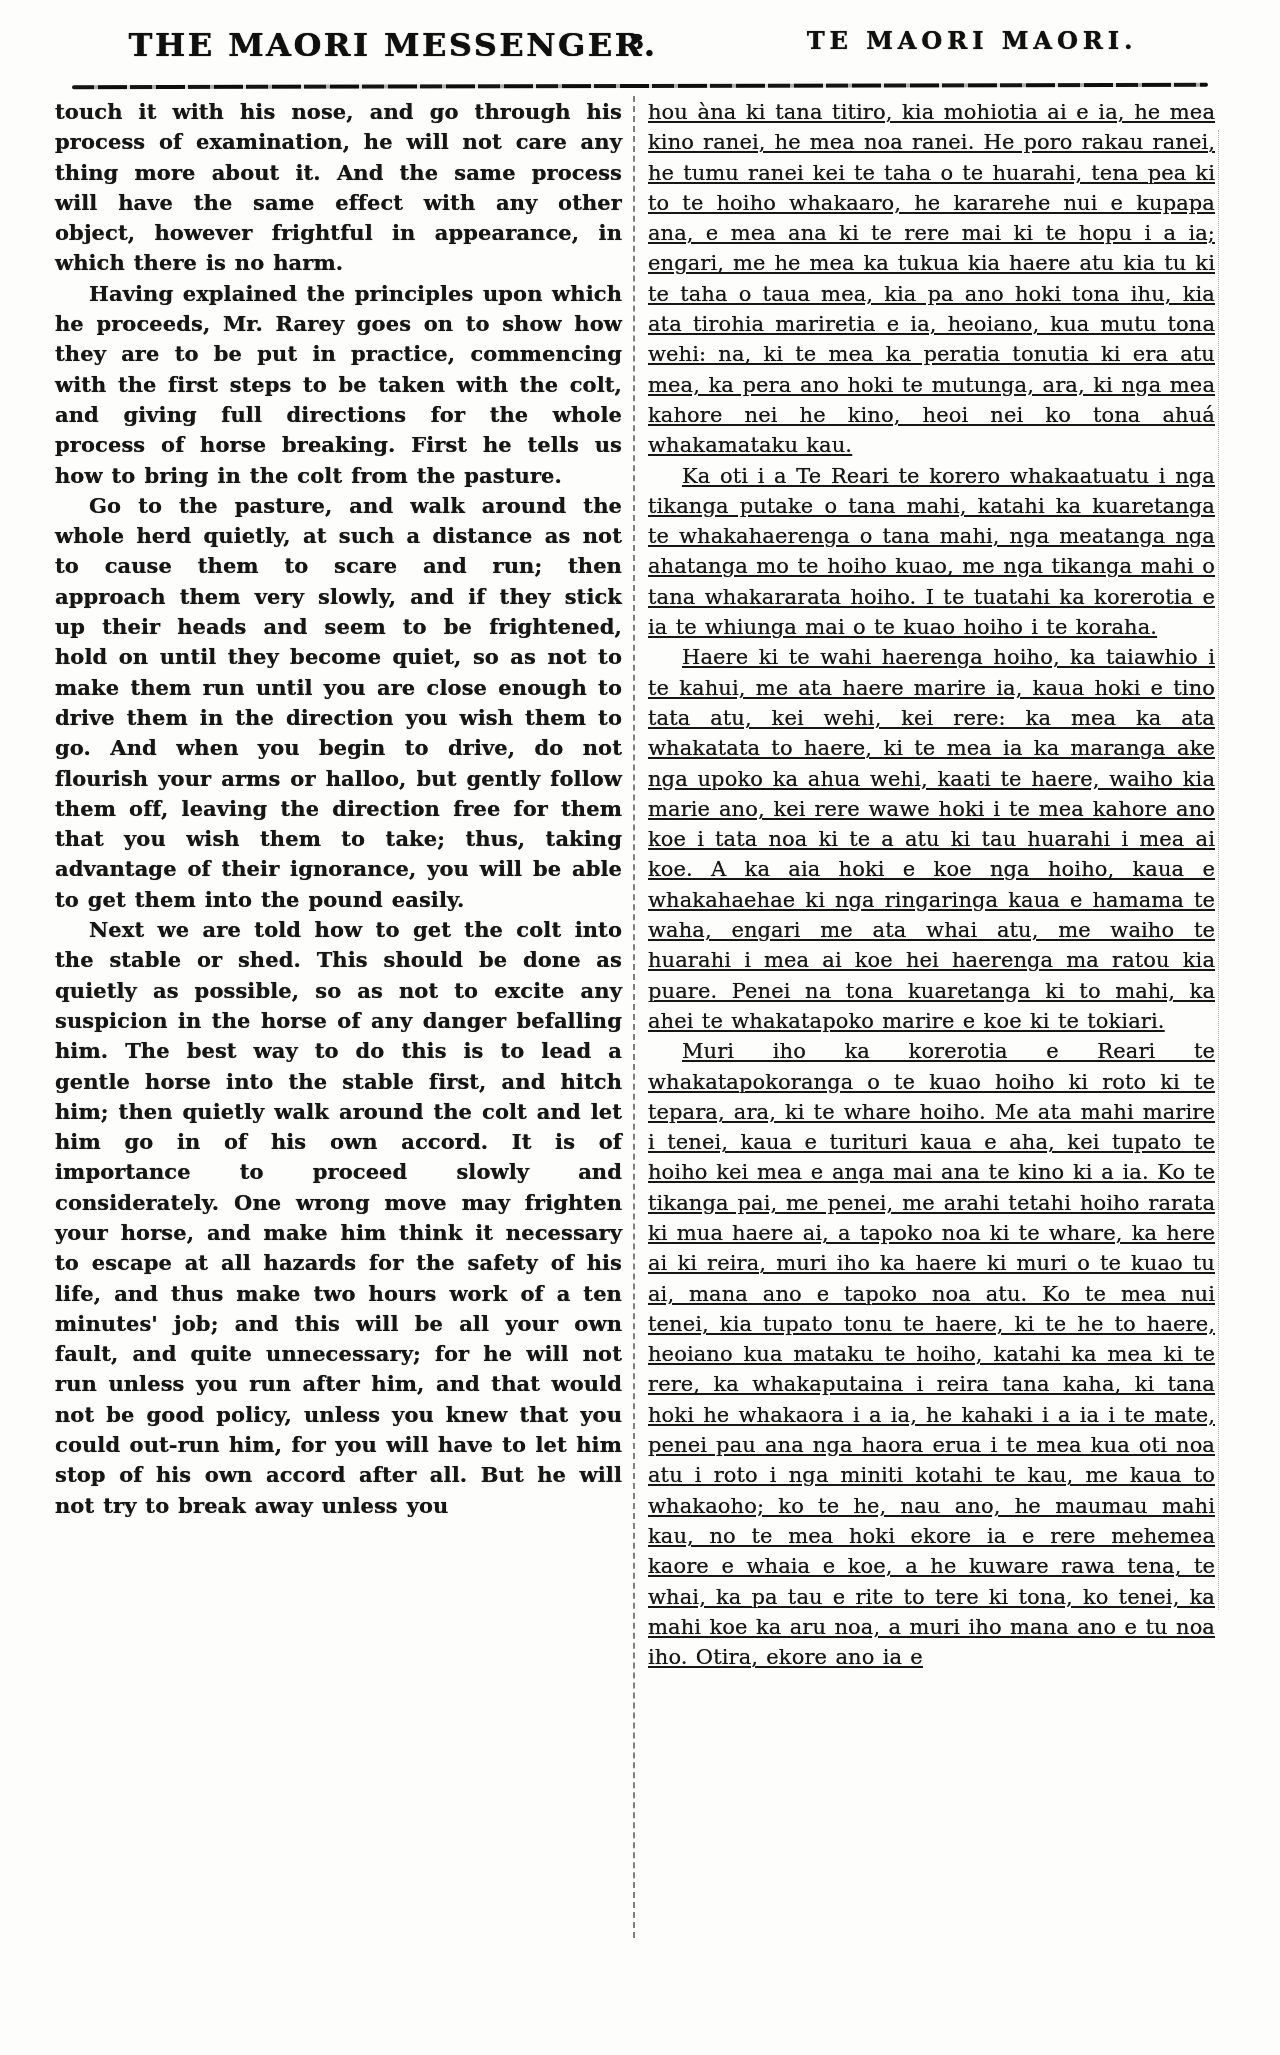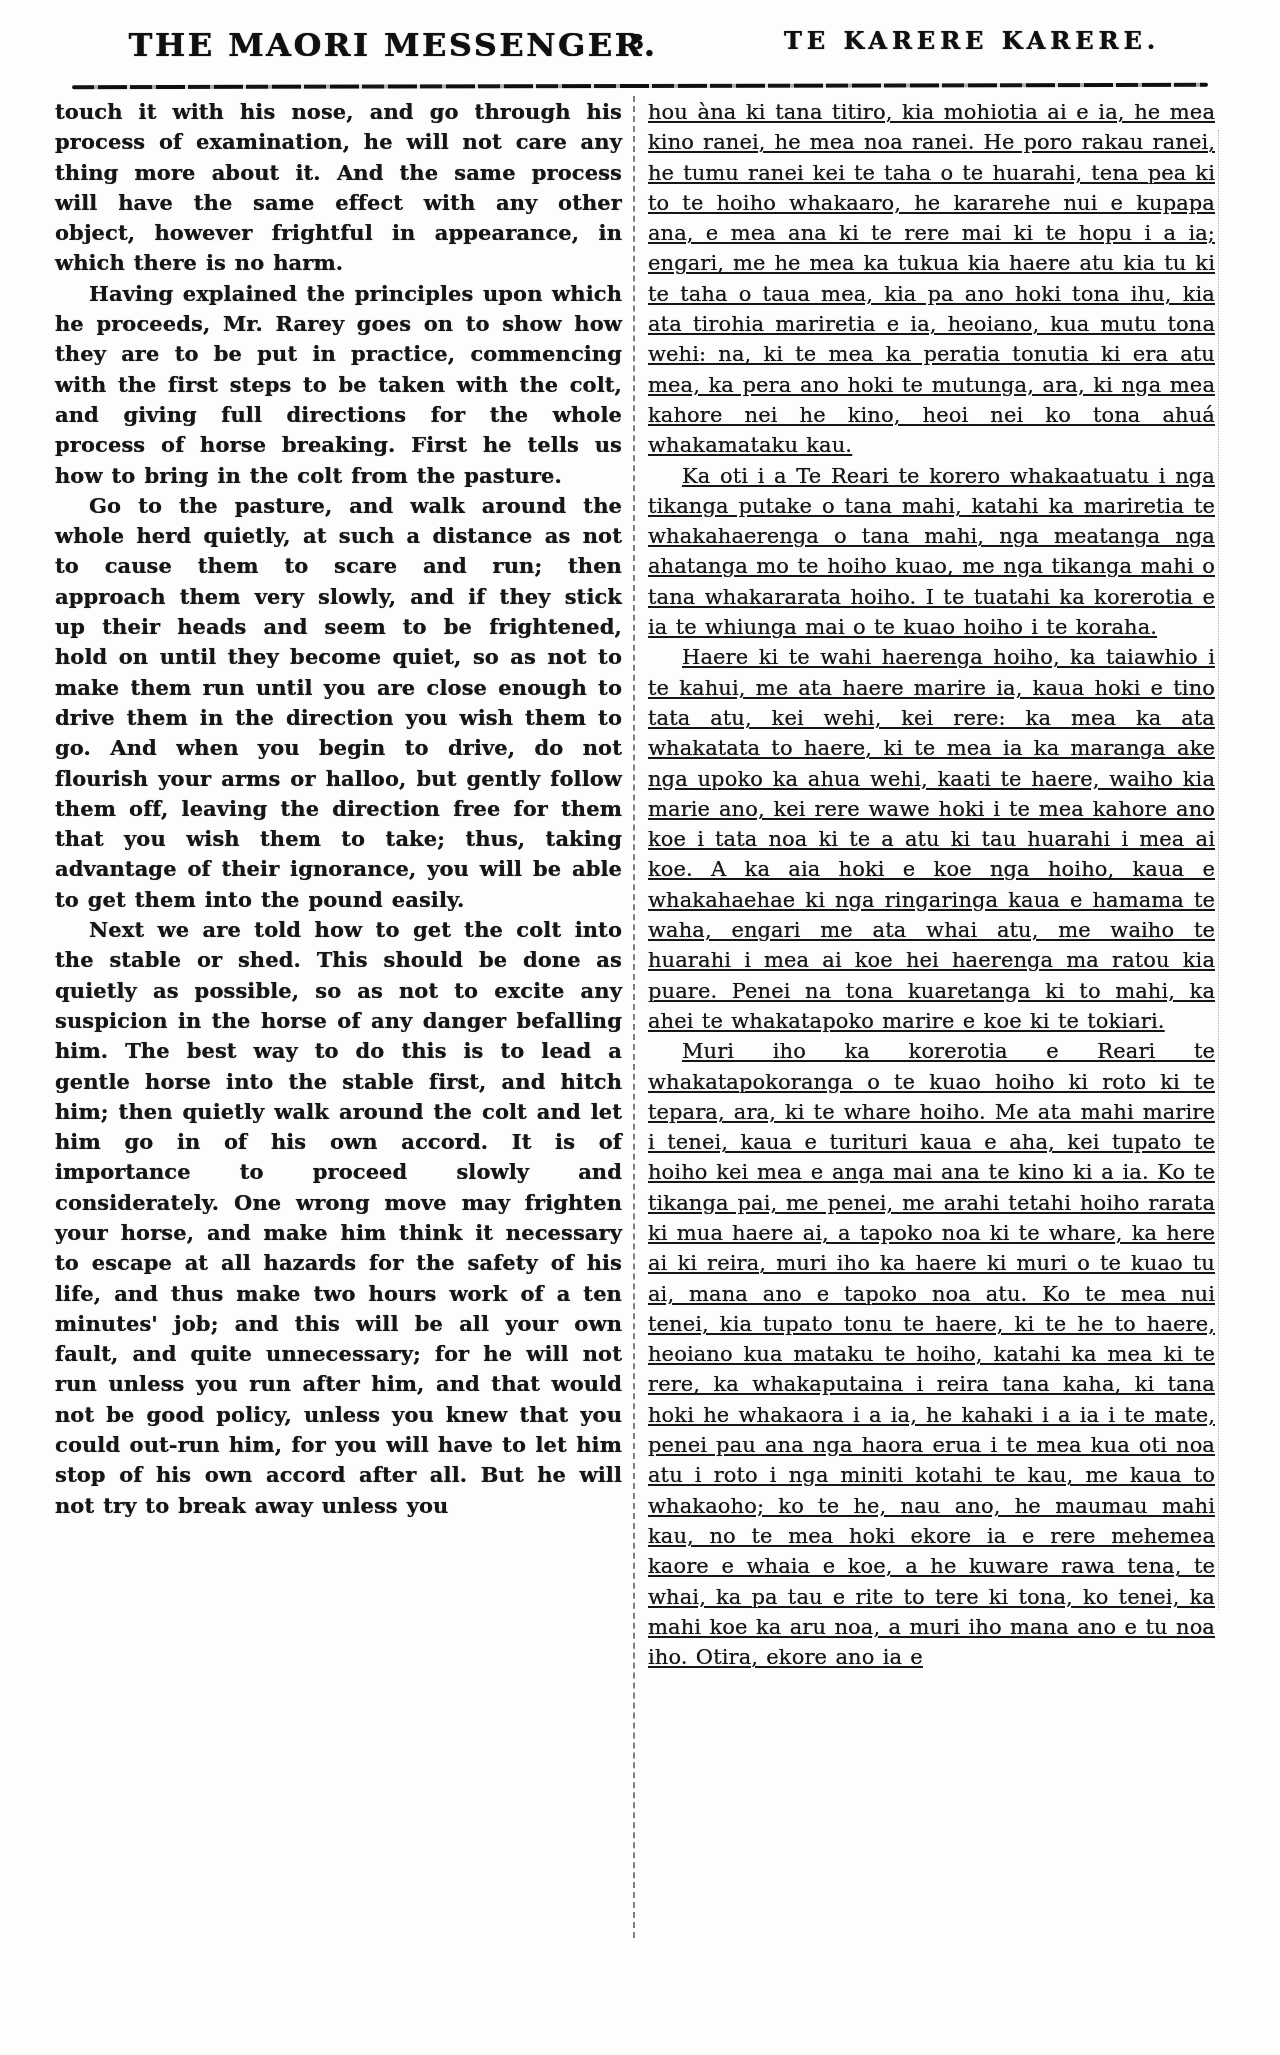--- a/index.html
+++ b/index.html
@@ -56,33 +56,33 @@
   .col-right{left:648px;width:567px;text-decoration:underline;}
   .col-left p.sp{}  
 </style>
 </head>
 <body>
 
 <div class="page">
 
   <div class="mast mast-left">THE MAORI MESSENGER.</div>
   <div class="mast mast-num">3</div>
-  <div class="mast mast-right">TE KARERE KARERE.</div>
+  <div class="mast mast-right">TE MAORI MAORI.</div>
 
   <div class="head-rule"></div>
   <div class="col-divider"></div>
   <div class="edge-marks"></div>
 
   <div class="col col-left">
     <p>touch it with his nose, and go through his process of examination, he will not care any thing more about it. And the same process will have the same effect with any other object, however frightful in appearance, in which there is no harm.</p>
     <p class="indent sp">Having explained the principles upon which he proceeds, Mr. Rarey goes on to show how they are to be put in practice, commencing with the first steps to be taken with the colt, and giving full directions for the whole process of horse breaking. First he tells us how to bring in the colt from the pasture.</p>
     <p class="indent sp">Go to the pasture, and walk around the whole herd quietly, at such a distance as not to cause them to scare and run; then approach them very slowly, and if they stick up their heads and seem to be frightened, hold on until they become quiet, so as not to make them run until you are close enough to drive them in the direction you wish them to go. And when you begin to drive, do not flourish your arms or halloo, but gently follow them off, leaving the direction free for them that you wish them to take; thus, taking advantage of their ignorance, you will be able to get them into the pound easily.</p>
     <p class="indent sp">Next we are told how to get the colt into the stable or shed. This should be done as quietly as possible, so as not to excite any suspicion in the horse of any danger befalling him. The best way to do this is to lead a gentle horse into the stable first, and hitch him; then quietly walk around the colt and let him go in of his own accord. It is of importance to proceed slowly and considerately. One wrong move may frighten your horse, and make him think it necessary to escape at all hazards for the safety of his life, and thus make two hours work of a ten minutes' job; and this will be all your own fault, and quite unnecessary; for he will not run unless you run after him, and that would not be good policy, unless you knew that you could out-run him, for you will have to let him stop of his own accord after all. But he will not try to break away unless you</p>
   </div>
 
   <div class="col col-right">
     <p>hou àna ki tana titiro, kia mohiotia ai e ia, he mea kino ranei, he mea noa ranei. He poro rakau ranei, he tumu ranei kei te taha o te huarahi, tena pea ki to te hoiho whakaaro, he kararehe nui e kupapa ana, e mea ana ki te rere mai ki te hopu i a ia; engari, me he mea ka tukua kia haere atu kia tu ki te taha o taua mea, kia pa ano hoki tona ihu, kia ata tirohia mariretia e ia, heoiano, kua mutu tona wehi: na, ki te mea ka peratia tonutia ki era atu mea, ka pera ano hoki te mutunga, ara, ki nga mea kahore nei he kino, heoi nei ko tona ahuá whakamataku kau.</p>
-    <p class="indent">Ka oti i a Te Reari te korero whakaatuatu i nga tikanga putake o tana mahi, katahi ka mariretia te whakahaerenga o tana mahi, nga meatanga nga ahatanga mo te hoiho kuao, me nga tikanga mahi o tana whakararata hoiho. I te tuatahi ka korerotia e ia te whiunga mai o te kuao hoiho i te koraha.</p>
+    <p class="indent">Ka oti i a Te Reari te korero whakaatuatu i nga tikanga putake o tana mahi, katahi ka kuaretanga te whakahaerenga o tana mahi, nga meatanga nga ahatanga mo te hoiho kuao, me nga tikanga mahi o tana whakararata hoiho. I te tuatahi ka korerotia e ia te whiunga mai o te kuao hoiho i te koraha.</p>
     <p class="indent">Haere ki te wahi haerenga hoiho, ka taiawhio i te kahui, me ata haere marire ia, kaua hoki e tino tata atu, kei wehi, kei rere: ka mea ka ata whakatata to haere, ki te mea ia ka maranga ake nga upoko ka ahua wehi, kaati te haere, waiho kia marie ano, kei rere wawe hoki i te mea kahore ano koe i tata noa ki te a atu ki tau huarahi i mea ai koe. A ka aia hoki e koe nga hoiho, kaua e whakahaehae ki nga ringaringa kaua e hamama te waha, engari me ata whai atu, me waiho te huarahi i mea ai koe hei haerenga ma ratou kia puare. Penei na tona kuaretanga ki to mahi, ka ahei te whakatapoko marire e koe ki te tokiari.</p>
     <p class="indent">Muri iho ka korerotia e Reari te whakatapokoranga o te kuao hoiho ki roto ki te tepara, ara, ki te whare hoiho. Me ata mahi marire i tenei, kaua e turituri kaua e aha, kei tupato te hoiho kei mea e anga mai ana te kino ki a ia. Ko te tikanga pai, me penei, me arahi tetahi hoiho rarata ki mua haere ai, a tapoko noa ki te whare, ka here ai ki reira, muri iho ka haere ki muri o te kuao tu ai, mana ano e tapoko noa atu. Ko te mea nui tenei, kia tupato tonu te haere, ki te he to haere, heoiano kua mataku te hoiho, katahi ka mea ki te rere, ka whakaputaina i reira tana kaha, ki tana hoki he whakaora i a ia, he kahaki i a ia i te mate, penei pau ana nga haora erua i te mea kua oti noa atu i roto i nga miniti kotahi te kau, me kaua to whakaoho; ko te he, nau ano, he maumau mahi kau, no te mea hoki ekore ia e rere mehemea kaore e whaia e koe, a he kuware rawa tena, te whai, ka pa tau e rite to tere ki tona, ko tenei, ka mahi koe ka aru noa, a muri iho mana ano e tu noa iho. Otira, ekore ano ia e</p>
   </div>
 
 </div>
 
 </body></html>

